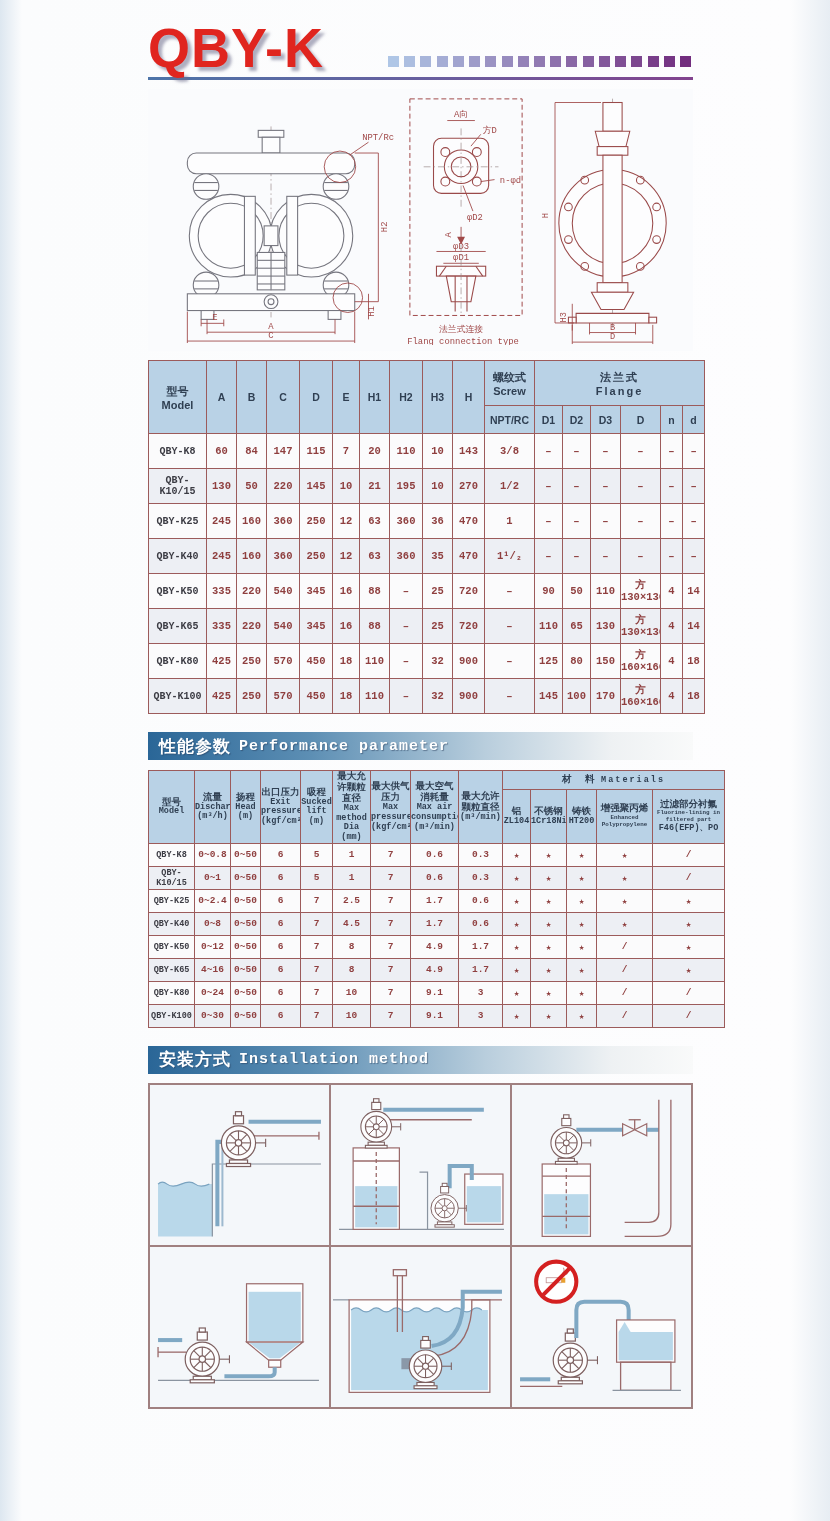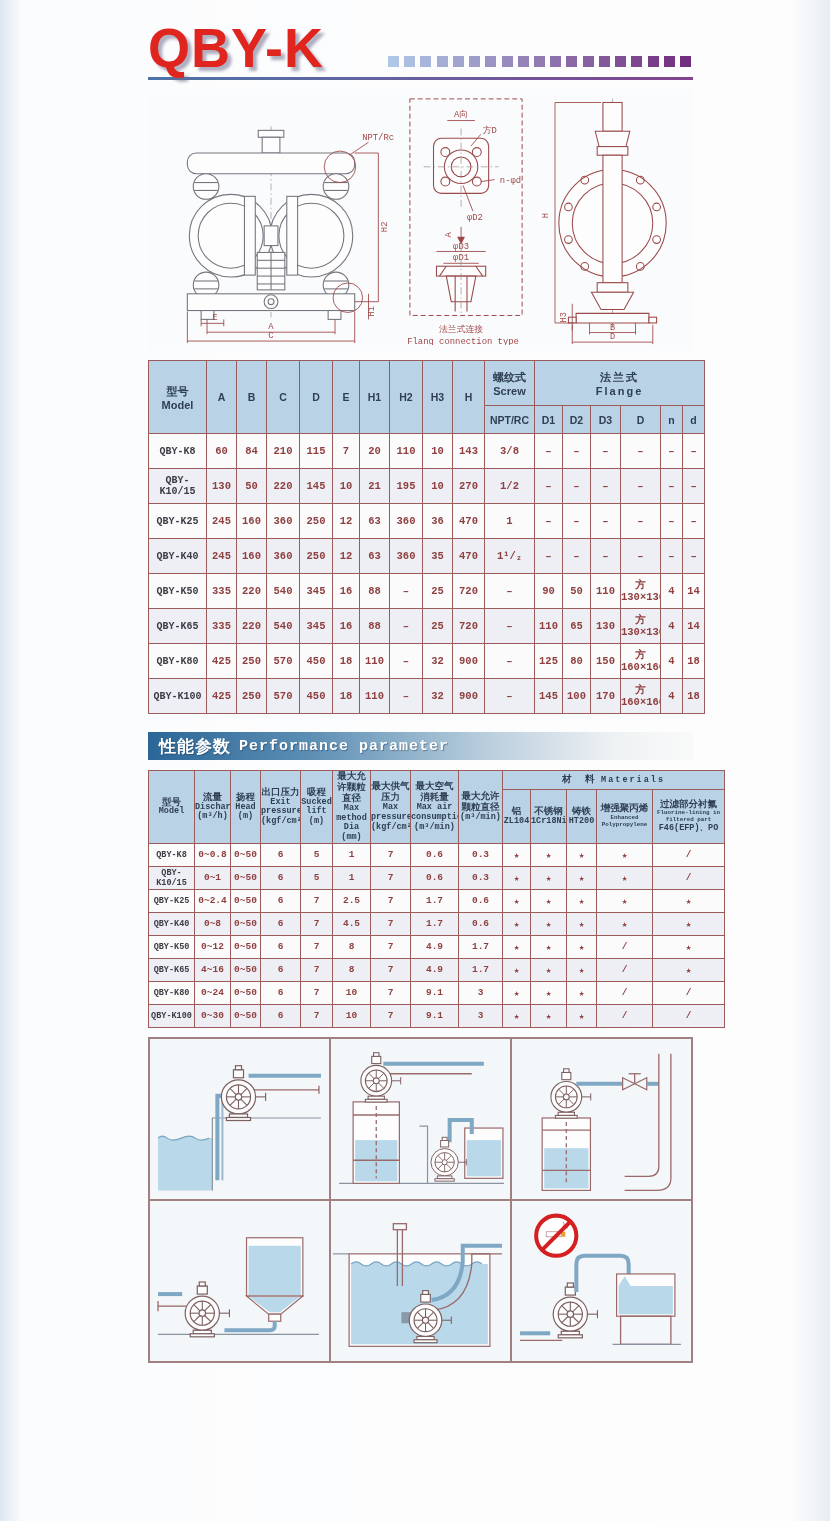--- a/index.html
+++ b/index.html
@@ -306,21 +306,21 @@
           <th>D</th>
           <th>n</th>
           <th>d</th>
         </tr>
       </thead>
     <tbody>
         <tr>
           <td class="model">QBY-K8</td>
           <td class="num">60</td>
           <td class="num">84</td>
-          <td class="num">210</td>
+          <td class="num">147</td>
           <td class="num">115</td>
           <td class="num">7</td>
           <td class="num">20</td>
           <td class="num">110</td>
           <td class="num">10</td>
           <td class="num">143</td>
           <td class="num">3/8</td>
           <td class="num">–</td>
           <td class="num">–</td>
           <td class="num">–</td>
@@ -689,20 +689,24 @@
           <td class="star">★</td>
           <td class="star">★</td>
           <td class="star">★</td>
           <td class="slash">/</td>
           <td class="slash">/</td>
         </tr>
       </tbody>
   </table>
 
 
+  <div class="section-bar">
+    <span class="zh">安装方式</span>
+    <span class="en">Installation method</span>
+  </div>
 
   <div class="install-grid">
 
     <div class="install-cell">
       <svg width="100%" height="100%" viewBox="0 0 178 158">
         <path class="water" d="M8 98 Q12 94 17 98 T31 98 T45 98 T59 98 L62 98 L62 150 L8 150 Z"></path>
         <path class="wline" d="M8 98 Q12 94 17 98 T31 98 T45 98 T59 98"></path>
         <polyline class="gnd" points="170,78 62,78 62,150"></polyline>
         <line class="pipe-b" x1="98" y1="36" x2="170" y2="36"></line>
         <line class="pipe-r" x1="100" y1="50" x2="168" y2="50"></line>

